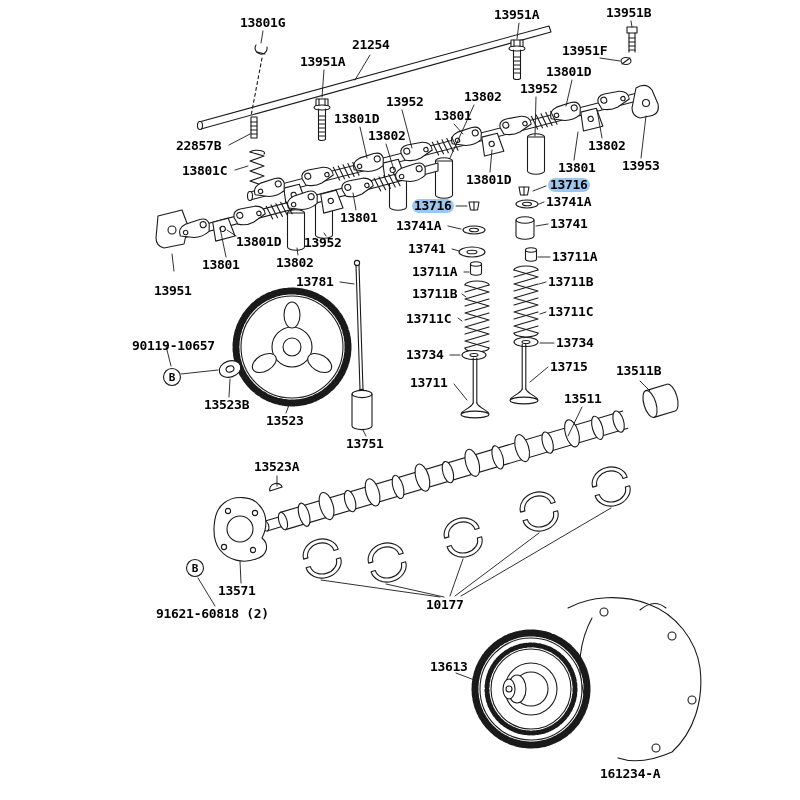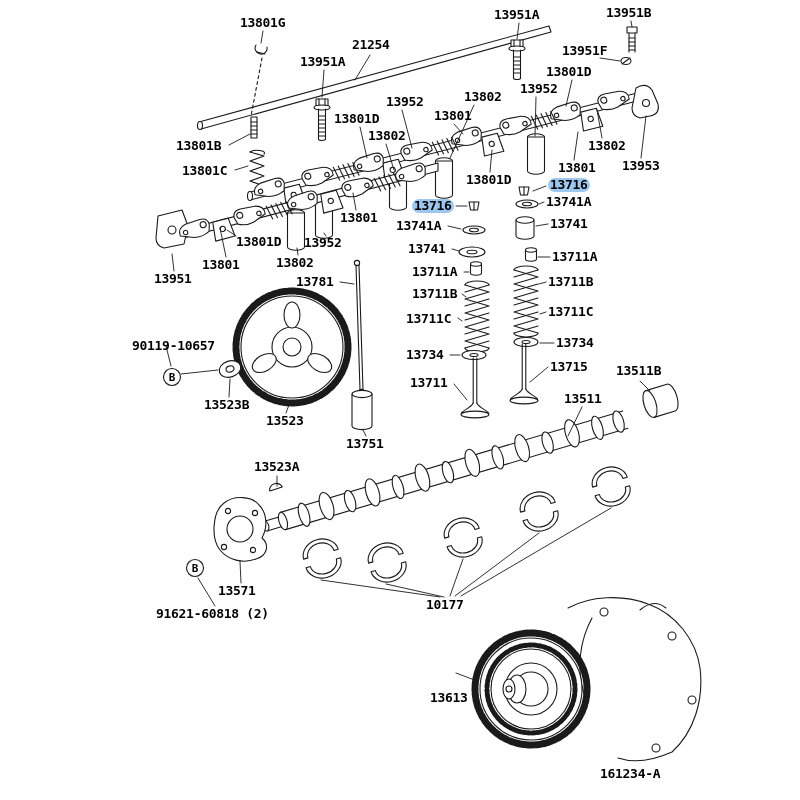--- a/index.html
+++ b/index.html
@@ -323,56 +323,56 @@
 <div class="lbl" style="left:606px;top:6px">13951B</div>
 <div class="lbl" style="left:352px;top:38px">21254</div>
 <div class="lbl" style="left:300px;top:55px">13951A</div>
 <div class="lbl" style="left:562px;top:44px">13951F</div>
 <div class="lbl" style="left:546px;top:65px">13801D</div>
 <div class="lbl" style="left:386px;top:95px">13952</div>
 <div class="lbl" style="left:464px;top:90px">13802</div>
 <div class="lbl" style="left:520px;top:82px">13952</div>
 <div class="lbl" style="left:434px;top:109px">13801</div>
 <div class="lbl" style="left:334px;top:112px">13801D</div>
-<div class="lbl" style="left:176px;top:139px">13801B</div>
+<div class="lbl" style="left:176px;top:139px">22857B</div>
 <div class="lbl" style="left:368px;top:129px">13802</div>
 <div class="lbl" style="left:588px;top:139px">13802</div>
 <div class="lbl" style="left:182px;top:164px">13801C</div>
 <div class="lbl" style="left:558px;top:161px">13801</div>
 <div class="lbl" style="left:622px;top:159px">13953</div>
 <div class="lbl" style="left:466px;top:173px">13801D</div>
 <div class="lbl hl" style="left:548px;top:178px">13716</div>
 <div class="lbl" style="left:546px;top:195px">13741A</div>
 <div class="lbl hl" style="left:412px;top:199px">13716</div>
 <div class="lbl" style="left:550px;top:217px">13741</div>
 <div class="lbl" style="left:340px;top:211px">13801</div>
 <div class="lbl" style="left:396px;top:219px">13741A</div>
 <div class="lbl" style="left:236px;top:235px">13801D</div>
 <div class="lbl" style="left:304px;top:236px">13952</div>
 <div class="lbl" style="left:408px;top:242px">13741</div>
 <div class="lbl" style="left:552px;top:250px">13711A</div>
 <div class="lbl" style="left:202px;top:258px">13801</div>
 <div class="lbl" style="left:276px;top:256px">13802</div>
 <div class="lbl" style="left:412px;top:265px">13711A</div>
 <div class="lbl" style="left:548px;top:275px">13711B</div>
-<div class="lbl" style="left:154px;top:272px">13951</div>
+<div class="lbl" style="left:154px;top:284px">13951</div>
 <div class="lbl" style="left:296px;top:275px">13781</div>
 <div class="lbl" style="left:412px;top:287px">13711B</div>
 <div class="lbl" style="left:548px;top:305px">13711C</div>
 <div class="lbl" style="left:406px;top:312px">13711C</div>
 <div class="lbl" style="left:556px;top:336px">13734</div>
 <div class="lbl" style="left:132px;top:339px">90119-10657</div>
 <div class="lbl" style="left:406px;top:348px">13734</div>
 <div class="lbl" style="left:550px;top:360px">13715</div>
 <div class="lbl" style="left:410px;top:376px">13711</div>
 <div class="lbl" style="left:616px;top:364px">13511B</div>
 <div class="lbl" style="left:204px;top:398px">13523B</div>
 <div class="lbl" style="left:564px;top:392px">13511</div>
 <div class="lbl" style="left:266px;top:414px">13523</div>
 <div class="lbl" style="left:346px;top:437px">13751</div>
 <div class="lbl" style="left:254px;top:460px">13523A</div>
 <div class="lbl" style="left:218px;top:584px">13571</div>
 <div class="lbl" style="left:156px;top:607px">91621-60818 (2)</div>
 <div class="lbl" style="left:426px;top:598px">10177</div>
-<div class="lbl" style="left:430px;top:691px">13613</div>
+<div class="lbl" style="left:430px;top:660px">13613</div>
 <div class="lbl" style="left:600px;top:767px">161234-A</div>
 
 </div>
 
 </body></html>

